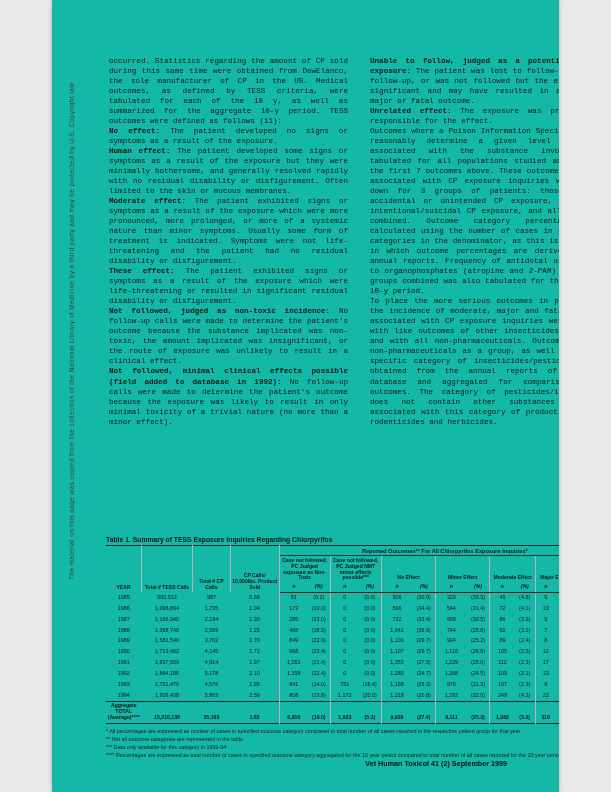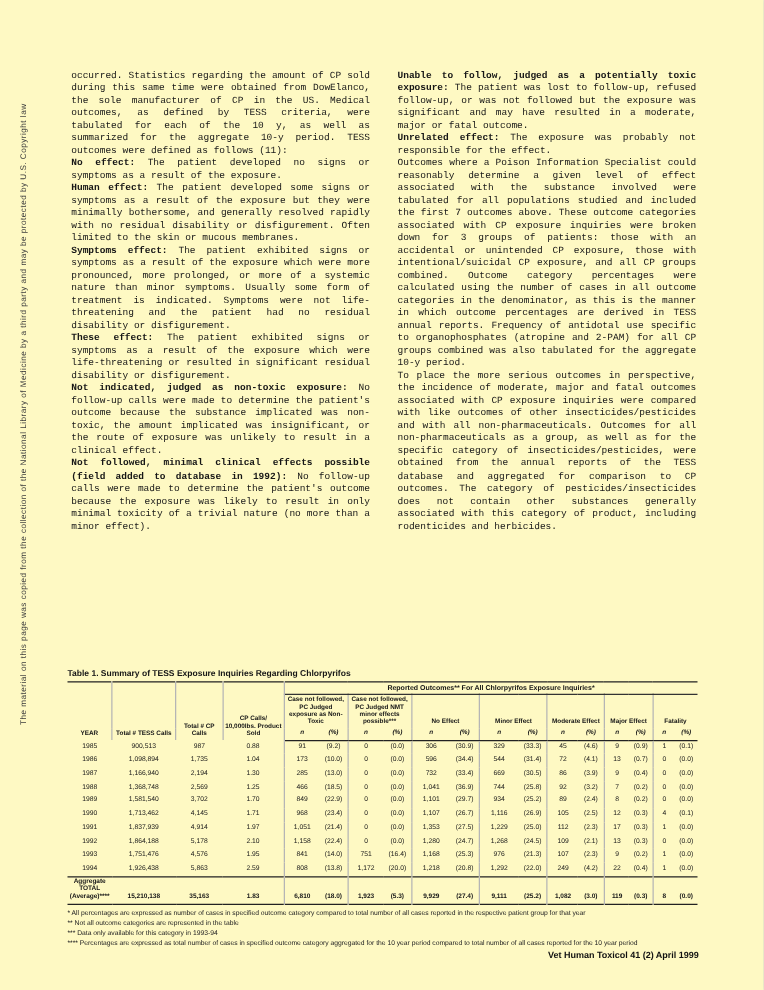--- a/index.html
+++ b/index.html
@@ -1,21 +1,21 @@
 <!DOCTYPE html>
 <html><head>
 <meta charset="utf-8">
 <style>
   * { margin:0; padding:0; box-sizing:border-box; }
   html,body { background:#e8e8e6; }
   .page {
     position:relative;
-    width:611px; height:792px;
+    width:507px; height:792px;
     margin:0 auto;
-    background:#fef9c3;
+    background:#14b8a6;
     color:#161616;
     overflow:hidden;
     font-family:"Liberation Mono", monospace;
     box-shadow:0 0 4px rgba(0,0,0,.25);
   }
   .copyright {
     position:absolute; left:16px; top:40px; height:540px;
     writing-mode:vertical-rl; transform:rotate(180deg);
     font-family:"Liberation Sans", sans-serif;
     font-size:6.5px; letter-spacing:.4px; color:#3c3c3c;
@@ -59,23 +59,23 @@
 
 <div class="page">
 
   <div class="copyright">The material on this page was copied from the collection of the National Library of Medicine by a third party and may be protected by U.S. Copyright law</div>
 
   <div class="columns">
     <div class="col">
         <p class="para">occurred. Statistics regarding the amount of CP sold during this same time were obtained from DowElanco, the sole manufacturer of CP in the US. Medical outcomes, as defined by TESS criteria, were tabulated for each of the 10 y, as well as summarized for the aggregate 10-y period. TESS outcomes were defined as follows (11):</p>
         <p class="para"><strong>No effect: </strong>The patient developed no signs or symptoms as a result of the exposure.</p>
         <p class="para"><strong>Human effect: </strong>The patient developed some signs or symptoms as a result of the exposure but they were minimally bothersome, and generally resolved rapidly with no residual disability or disfigurement. Often limited to the skin or mucous membranes.</p>
-        <p class="para"><strong>Symptoms effect: </strong>The patient exhibited signs or symptoms as a result of the exposure which were more pronounced, more prolonged, or more of a systemic nature than minor symptoms. Usually some form of treatment is indicated. Symptoms were not life-threatening and the patient had no residual disability or disfigurement.</p>
+        <p class="para"><strong>Moderate effect: </strong>The patient exhibited signs or symptoms as a result of the exposure which were more pronounced, more prolonged, or more of a systemic nature than minor symptoms. Usually some form of treatment is indicated. Symptoms were not life-threatening and the patient had no residual disability or disfigurement.</p>
         <p class="para"><strong>These effect: </strong>The patient exhibited signs or symptoms as a result of the exposure which were life-threatening or resulted in significant residual disability or disfigurement.</p>
-        <p class="para"><strong>Not indicated, judged as non-toxic exposure: </strong>No follow-up calls were made to determine the patient's outcome because the substance implicated was non-toxic, the amount implicated was insignificant, or the route of exposure was unlikely to result in a clinical effect.</p>
+        <p class="para"><strong>Not followed, judged as non-toxic incidence: </strong>No follow-up calls were made to determine the patient's outcome because the substance implicated was non-toxic, the amount implicated was insignificant, or the route of exposure was unlikely to result in a clinical effect.</p>
         <p class="para"><strong>Not followed, minimal clinical effects possible (field added to database in 1992): </strong>No follow-up calls were made to determine the patient's outcome because the exposure was likely to result in only minimal toxicity of a trivial nature (no more than a minor effect).</p>
       </div>
     <div class="col">
         <p class="para"><strong>Unable to follow, judged as a potentially toxic exposure: </strong>The patient was lost to follow-up, refused follow-up, or was not followed but the exposure was significant and may have resulted in a moderate, major or fatal outcome.</p>
         <p class="para"><strong>Unrelated effect: </strong>The exposure was probably not responsible for the effect.</p>
         <p class="para">Outcomes where a Poison Information Specialist could reasonably determine a given level of effect associated with the substance involved were tabulated for all populations studied and included the first 7 outcomes above. These outcome categories associated with CP exposure inquiries were broken down for 3 groups of patients: those with an accidental or unintended CP exposure, those with intentional/suicidal CP exposure, and all CP groups combined. Outcome category percentages were calculated using the number of cases in all outcome categories in the denominator, as this is the manner in which outcome percentages are derived in TESS annual reports. Frequency of antidotal use specific to organophosphates (atropine and 2-PAM) for all CP groups combined was also tabulated for the aggregate 10-y period.</p>
         <p class="para">To place the more serious outcomes in perspective, the incidence of moderate, major and fatal outcomes associated with CP exposure inquiries were compared with like outcomes of other insecticides/pesticides and with all non-pharmaceuticals. Outcomes for all non-pharmaceuticals as a group, as well as for the specific category of insecticides/pesticides, were obtained from the annual reports of the TESS database and aggregated for comparison to CP outcomes. The category of pesticides/insecticides does not contain other substances generally associated with this category of product, including rodenticides and herbicides.</p>
       </div>
   </div>
 
@@ -360,15 +360,15 @@
         </tbody>
     </table>
     <div class="footnotes">
         <div class="fn">* All percentages are expressed as number of cases in specified outcome category compared to total number of all cases reported in the respective patient group for that year</div>
         <div class="fn">** Not all outcome categories are represented in the table</div>
         <div class="fn">*** Data only available for this category in 1993-94</div>
         <div class="fn">**** Percentages are expressed as total number of cases in specified outcome category aggregated for the 10 year period compared to total number of all cases reported for the 10 year period</div>
       </div>
   </div>
 
-  <div class="footer">Vet Human Toxicol 41 (2) April 1999</div>
+  <div class="footer">Vet Human Toxicol 41 (2) September 1999</div>
 
 </div>
 
 </body></html>

